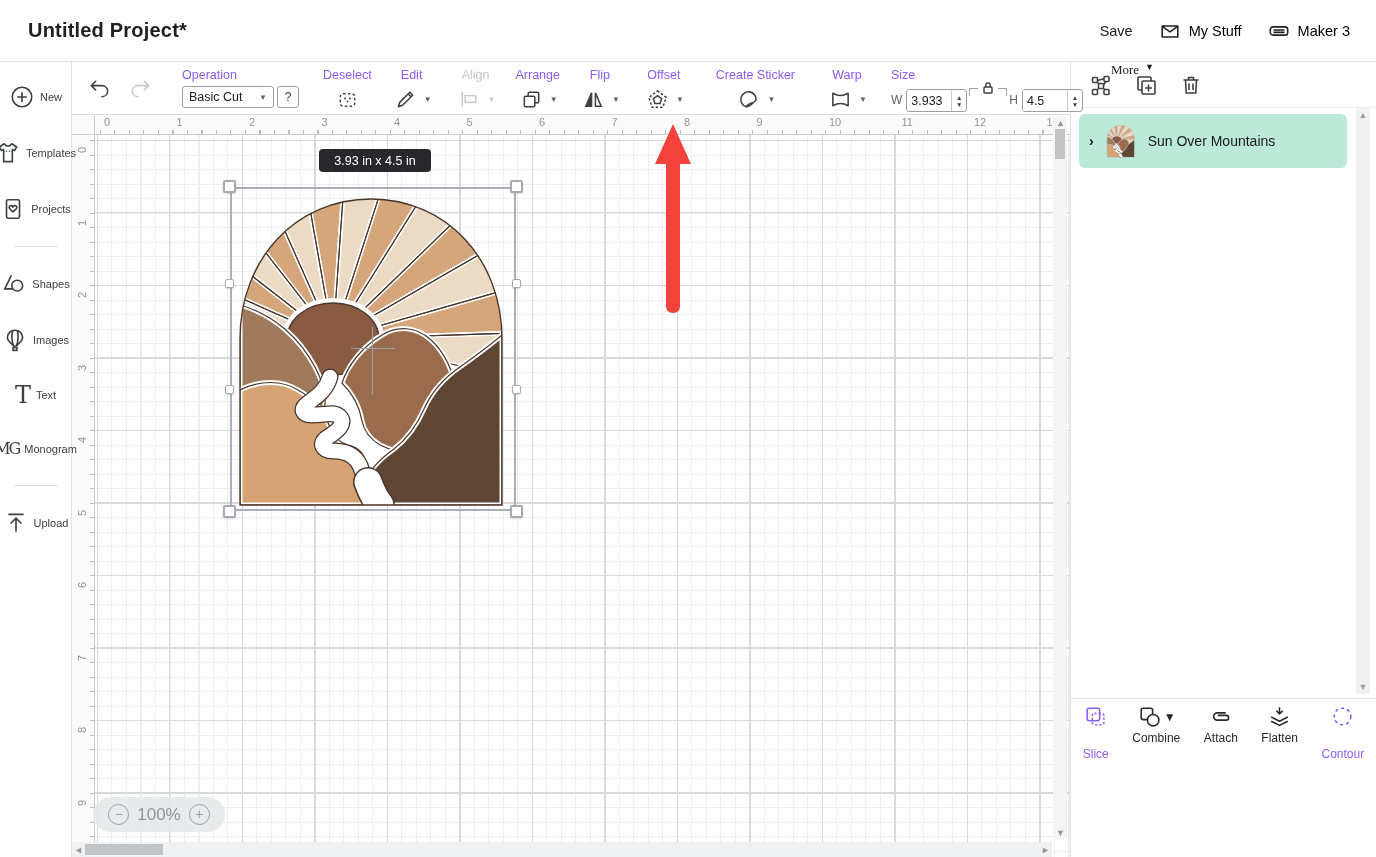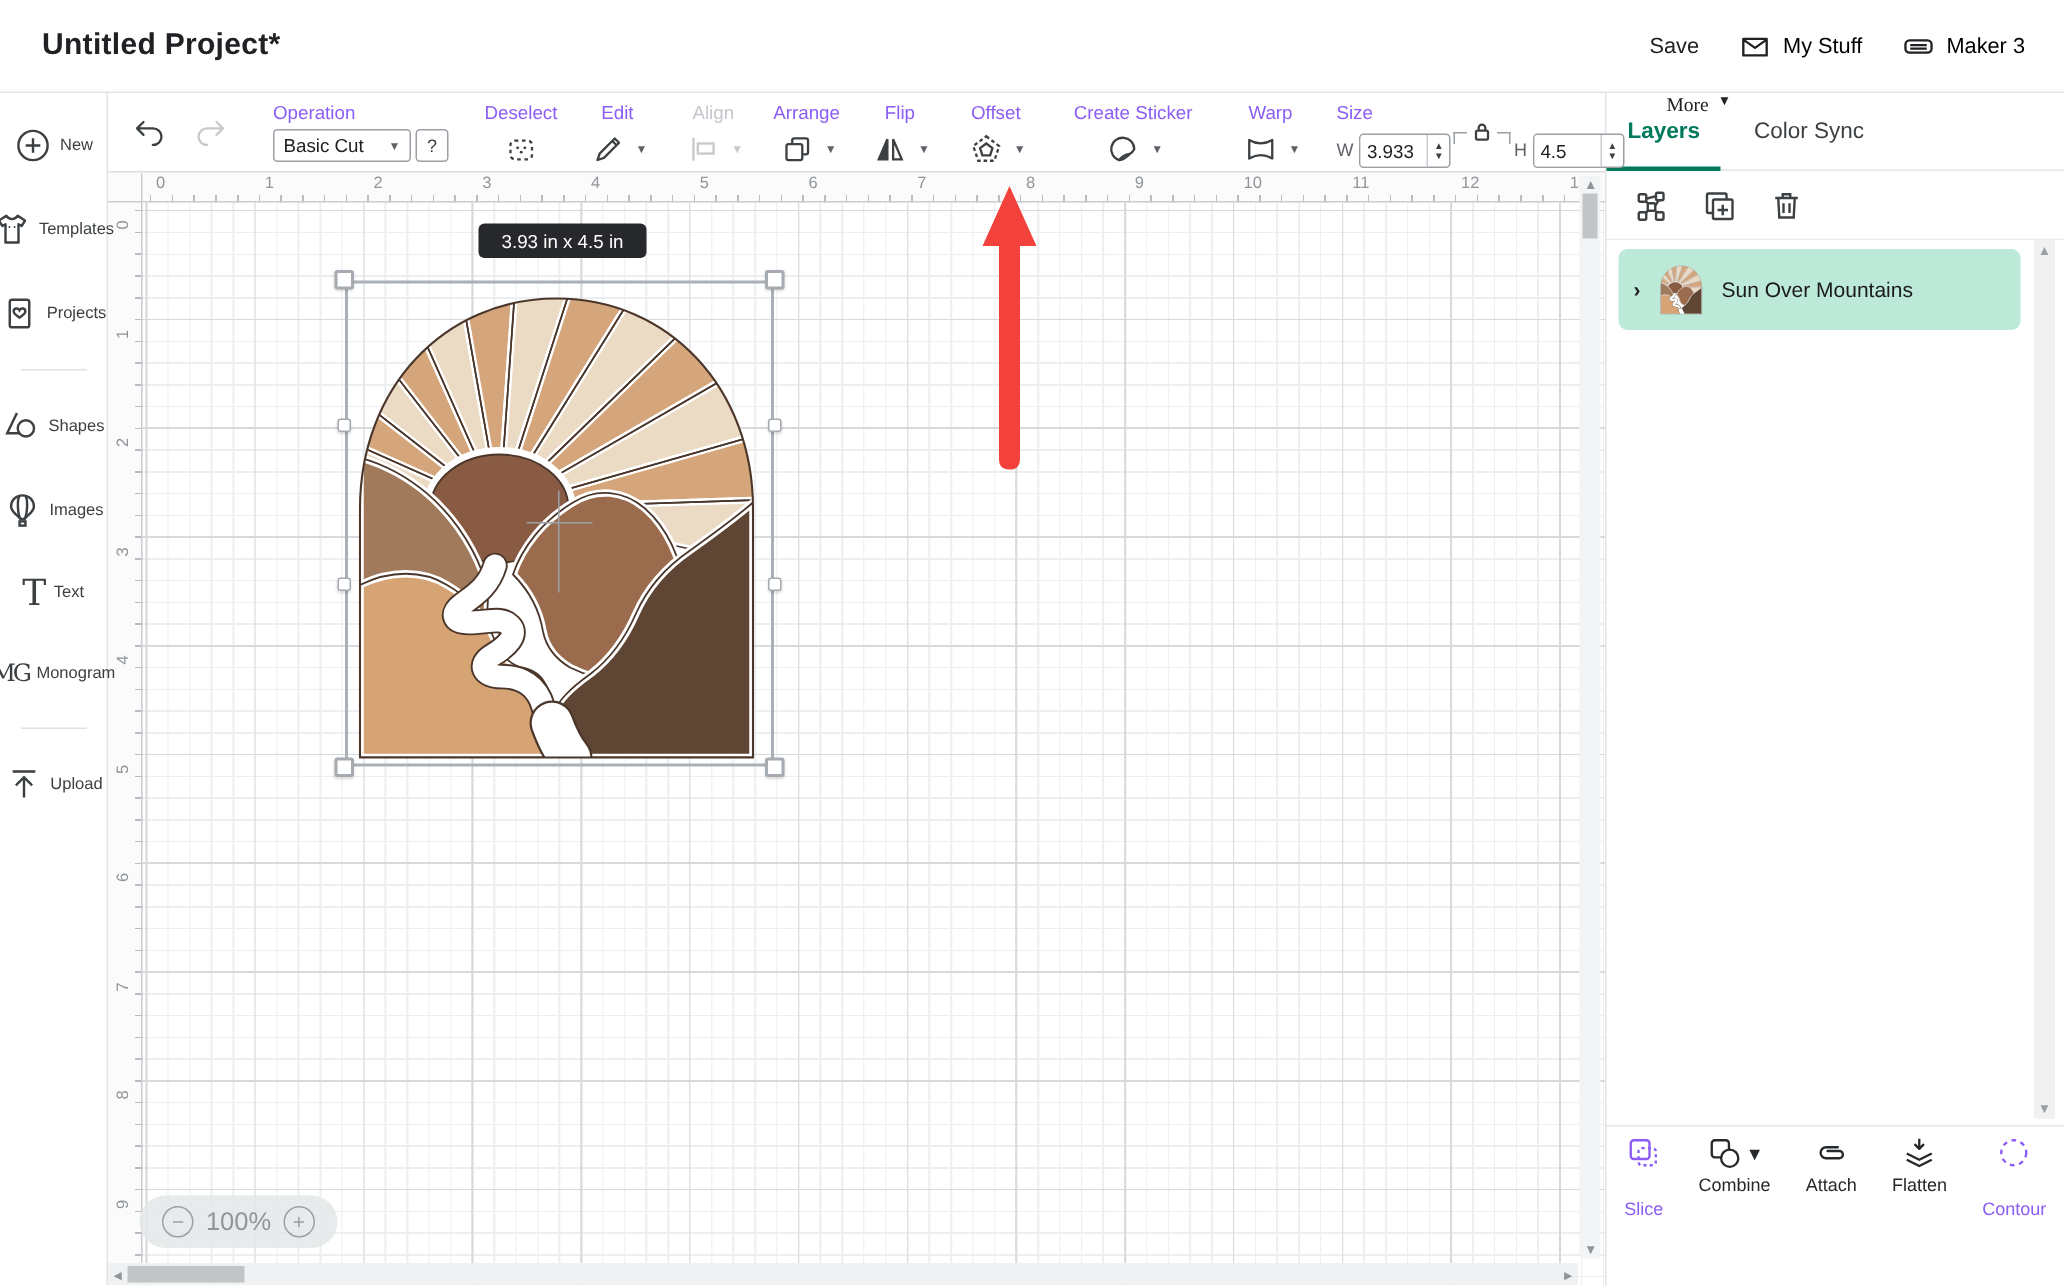--- a/index.html
+++ b/index.html
@@ -496,25 +496,20 @@
       <span class="scroll-arrow" style="bottom:1px;left:3px;">▼</span>
     </div>
     <div class="h-scroll">
       <span class="scroll-arrow" style="left:2px;top:3px;">◄</span>
       <div class="thumb"></div>
       <span class="scroll-arrow" style="right:2px;top:3px;">►</span>
     </div>
   </main>
 
   <aside class="panel">
-    <div class="ptabs">
-      <div class="ptab active">Layers</div>
-      <div class="ptab">Color Sync</div>
-      <div class="ptab-underline"></div>
-    </div>
     <div class="picons">
       <button class="icon-btn">
         <svg viewBox="0 0 24 24">
             <rect x="3.5" y="4.5" width="5" height="5" rx="1"></rect>
             <rect x="15" y="3.5" width="5" height="5" rx="1"></rect>
             <rect x="9.5" y="10.5" width="5" height="5" rx="1"></rect>
             <rect x="3.5" y="16.5" width="5" height="5" rx="1"></rect>
             <rect x="15" y="16.5" width="5" height="5" rx="1"></rect>
             <path d="M8.5 7.5 L15 5.8 M8.3 9.2 L9.8 10.8 M14.6 15.6 L16.2 17 M9.6 15.5 L8 17 M14.5 12 L17 8.2"></path>
           </svg>

